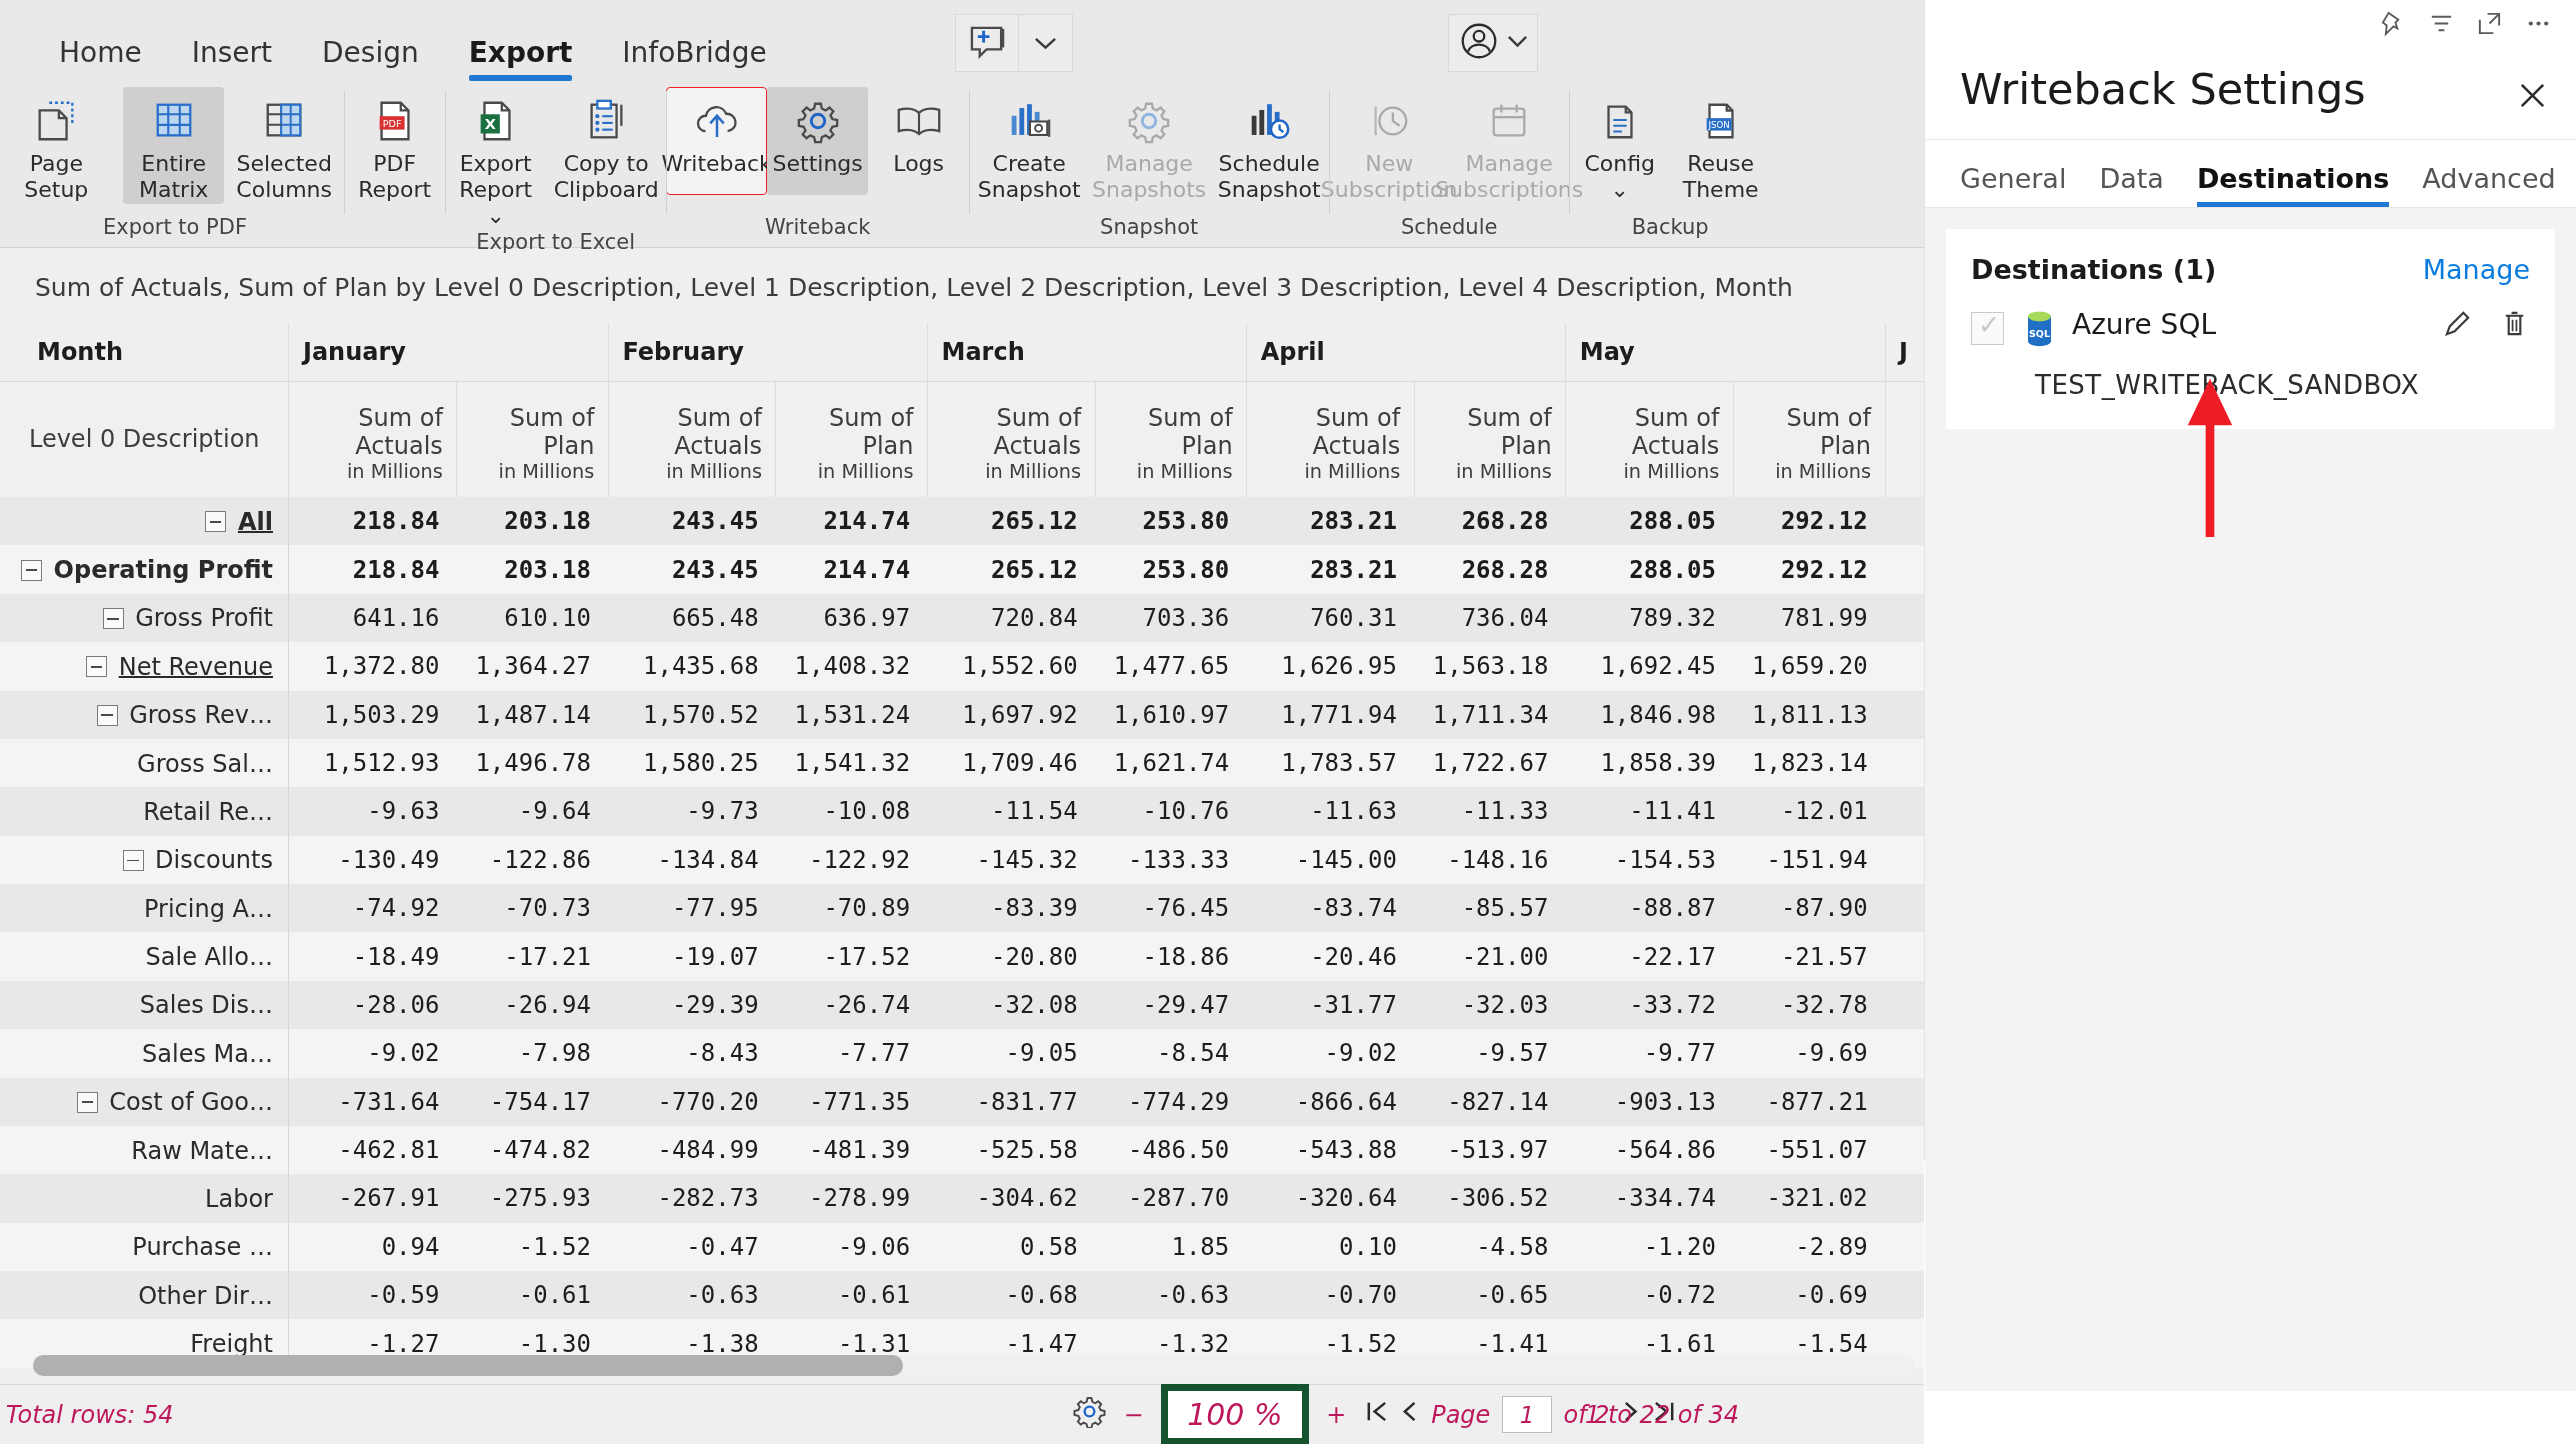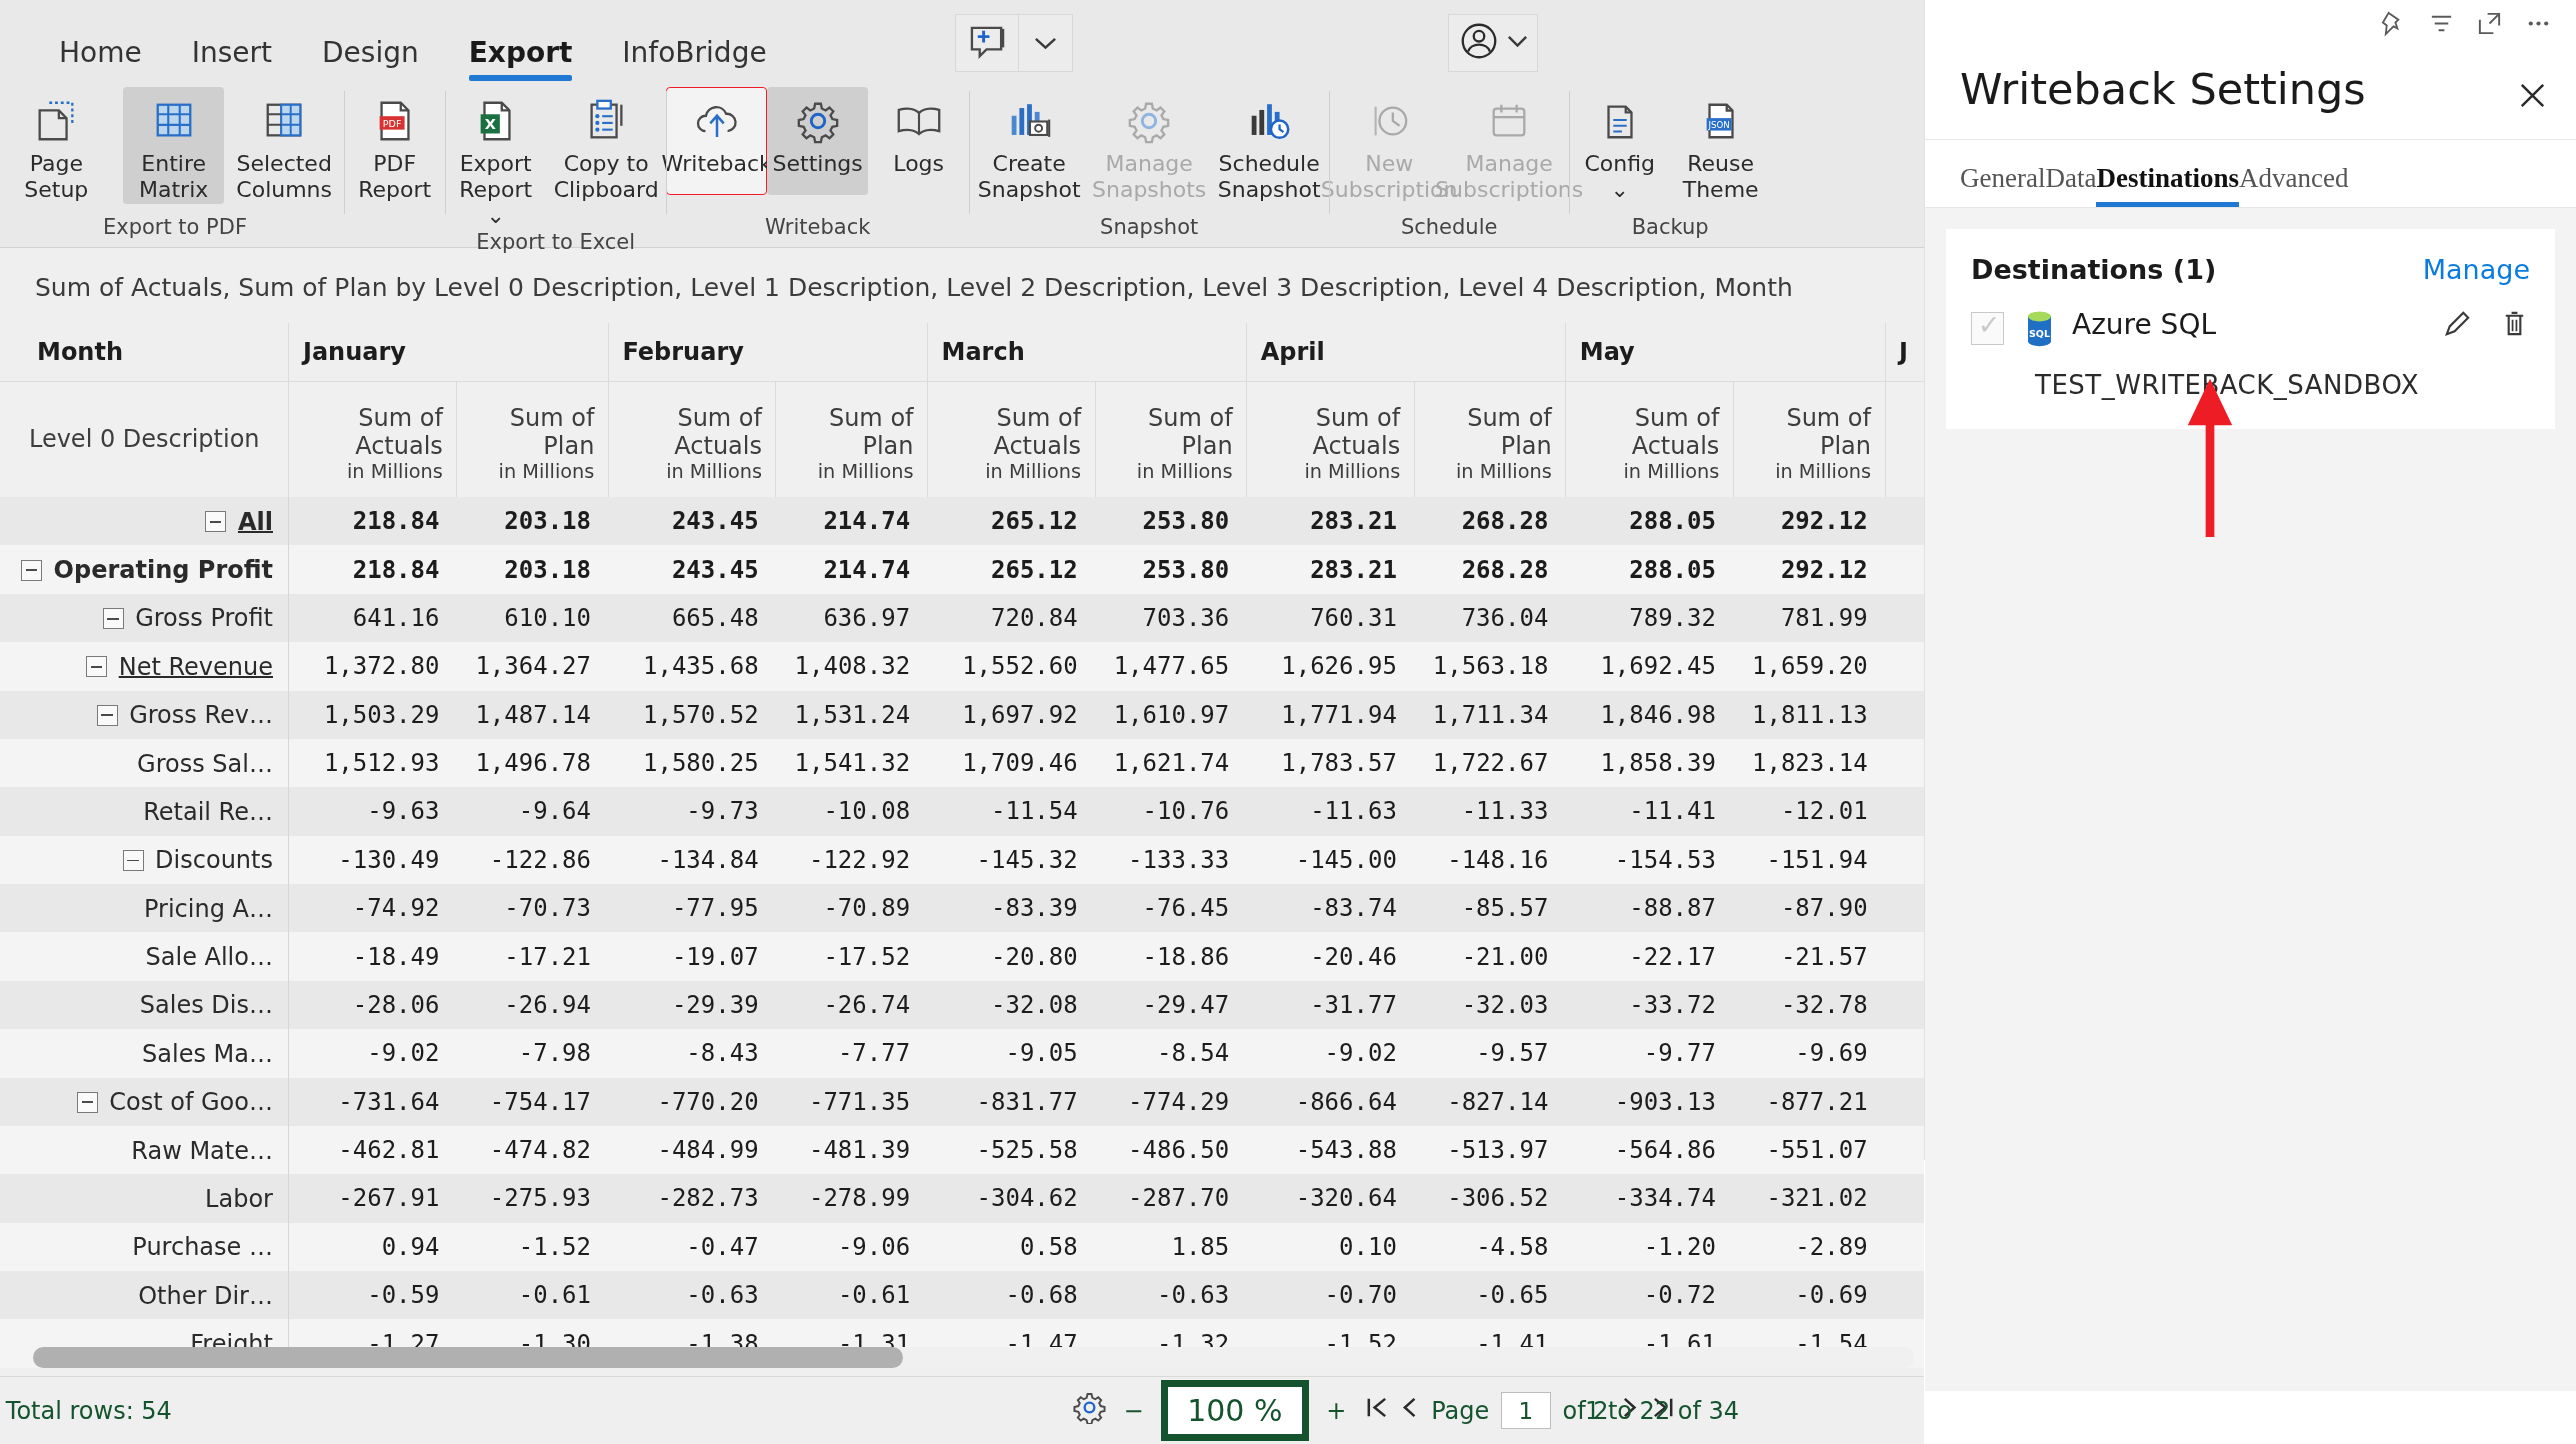--- a/index.html
+++ b/index.html
@@ -83,37 +83,37 @@
               position:relative; vertical-align:middle; margin-right:11.6px; background:#fafafa; }
   .expander::before { content:""; position:absolute; left:3.9px; right:3.9px; top:8.7px; height:1.9px; background:#4a4a4a; }
   .lbl-text { vertical-align:middle; }
 
   
   .hscroll { position:absolute; left:33px; right:9.7px; bottom:7.7px; height:21px;
              background:#f0f0f0; border-radius:10.6px; }
   .hscroll .thumb { height:21px; width:870px; background:#b0b0b0; border-radius:10.6px; }
 
   
-  .status { height:68px; background:#efefef; border-top:1px solid #d9d9d9;
-            display:flex; align-items:center; position:relative; font-size:24px; color:#14532d; }
+  .status { height:60px; background:#efefef; border-top:1px solid #d9d9d9;
+            display:flex; align-items:center; position:relative; font-size:24px; color:#be185d;font-style:italic; }
   .status .total { padding-left:5.8px; }
   .status .center { position:absolute; left:1073px; display:flex; align-items:center; gap:17.4px; }
   .zoombox { border:7px solid #14532d; background:#fff; padding:5.8px 19.3px; font-size:30px; }
   .pager { display:flex; align-items:center; gap:11.6px; font-size:24px; }
   .pagebox { border:1px solid #bdbdbd; background:#fff; width:50px; text-align:center; padding:4.8px 0; font-size:23px; }
   .status .right { position:absolute; left:1585px; }
   .icobtn { cursor:pointer; }
 
   
   .panel { width:652px; height:1160px; background:#fff; border-left:1px solid #e2e2e2; position:relative; }
   .panel-tools { display:flex; justify-content:flex-end; align-items:center; gap:21px; padding:9.7px 23px 0 0; }
   .panel-title { font-size:43px; color:#1b1b1b; padding:23px 0 25px 35px; position:relative; }
   .panel-close { position:absolute; right:25px; top:33px; cursor:pointer; }
   .panel-divider { height:1px; background:#e6e6e6; }
-  .panel-tabs { display:flex; padding:23px 0 0 35px; position:relative;font-family:Liberation Serif, serif; }
+  .panel-tabs { display:flex; gap:33px; padding:23px 0 0 35px; position:relative; }
   .ptab { font-size:27px; color:#555; padding-bottom:13.5px; cursor:pointer; position:relative; }
   .ptab.active { font-weight:bold; color:#111; }
   .ptab.active::after { content:""; position:absolute; left:0; right:0; bottom:0; height:4.8px; background:#1f78d1; }
   .panel-body { background:#f3f3f3; padding:21px; height:calc(1444px - 261px); }
   .card { background:#fff; padding:25px 25px 29px 25px; }
   .card-head { display:flex; justify-content:space-between; align-items:center; }
   .card-title { font-size:27px; font-weight:bold; color:#1b1b1b; }
   .manage-link { font-size:27px; color:#0a7ce0; cursor:pointer; }
   .dest-row { display:flex; align-items:flex-start; margin-top:23px; }
   .chk { width:33px; height:33px; border:1px solid #c9c9c9; background:#fafafa; position:relative;

